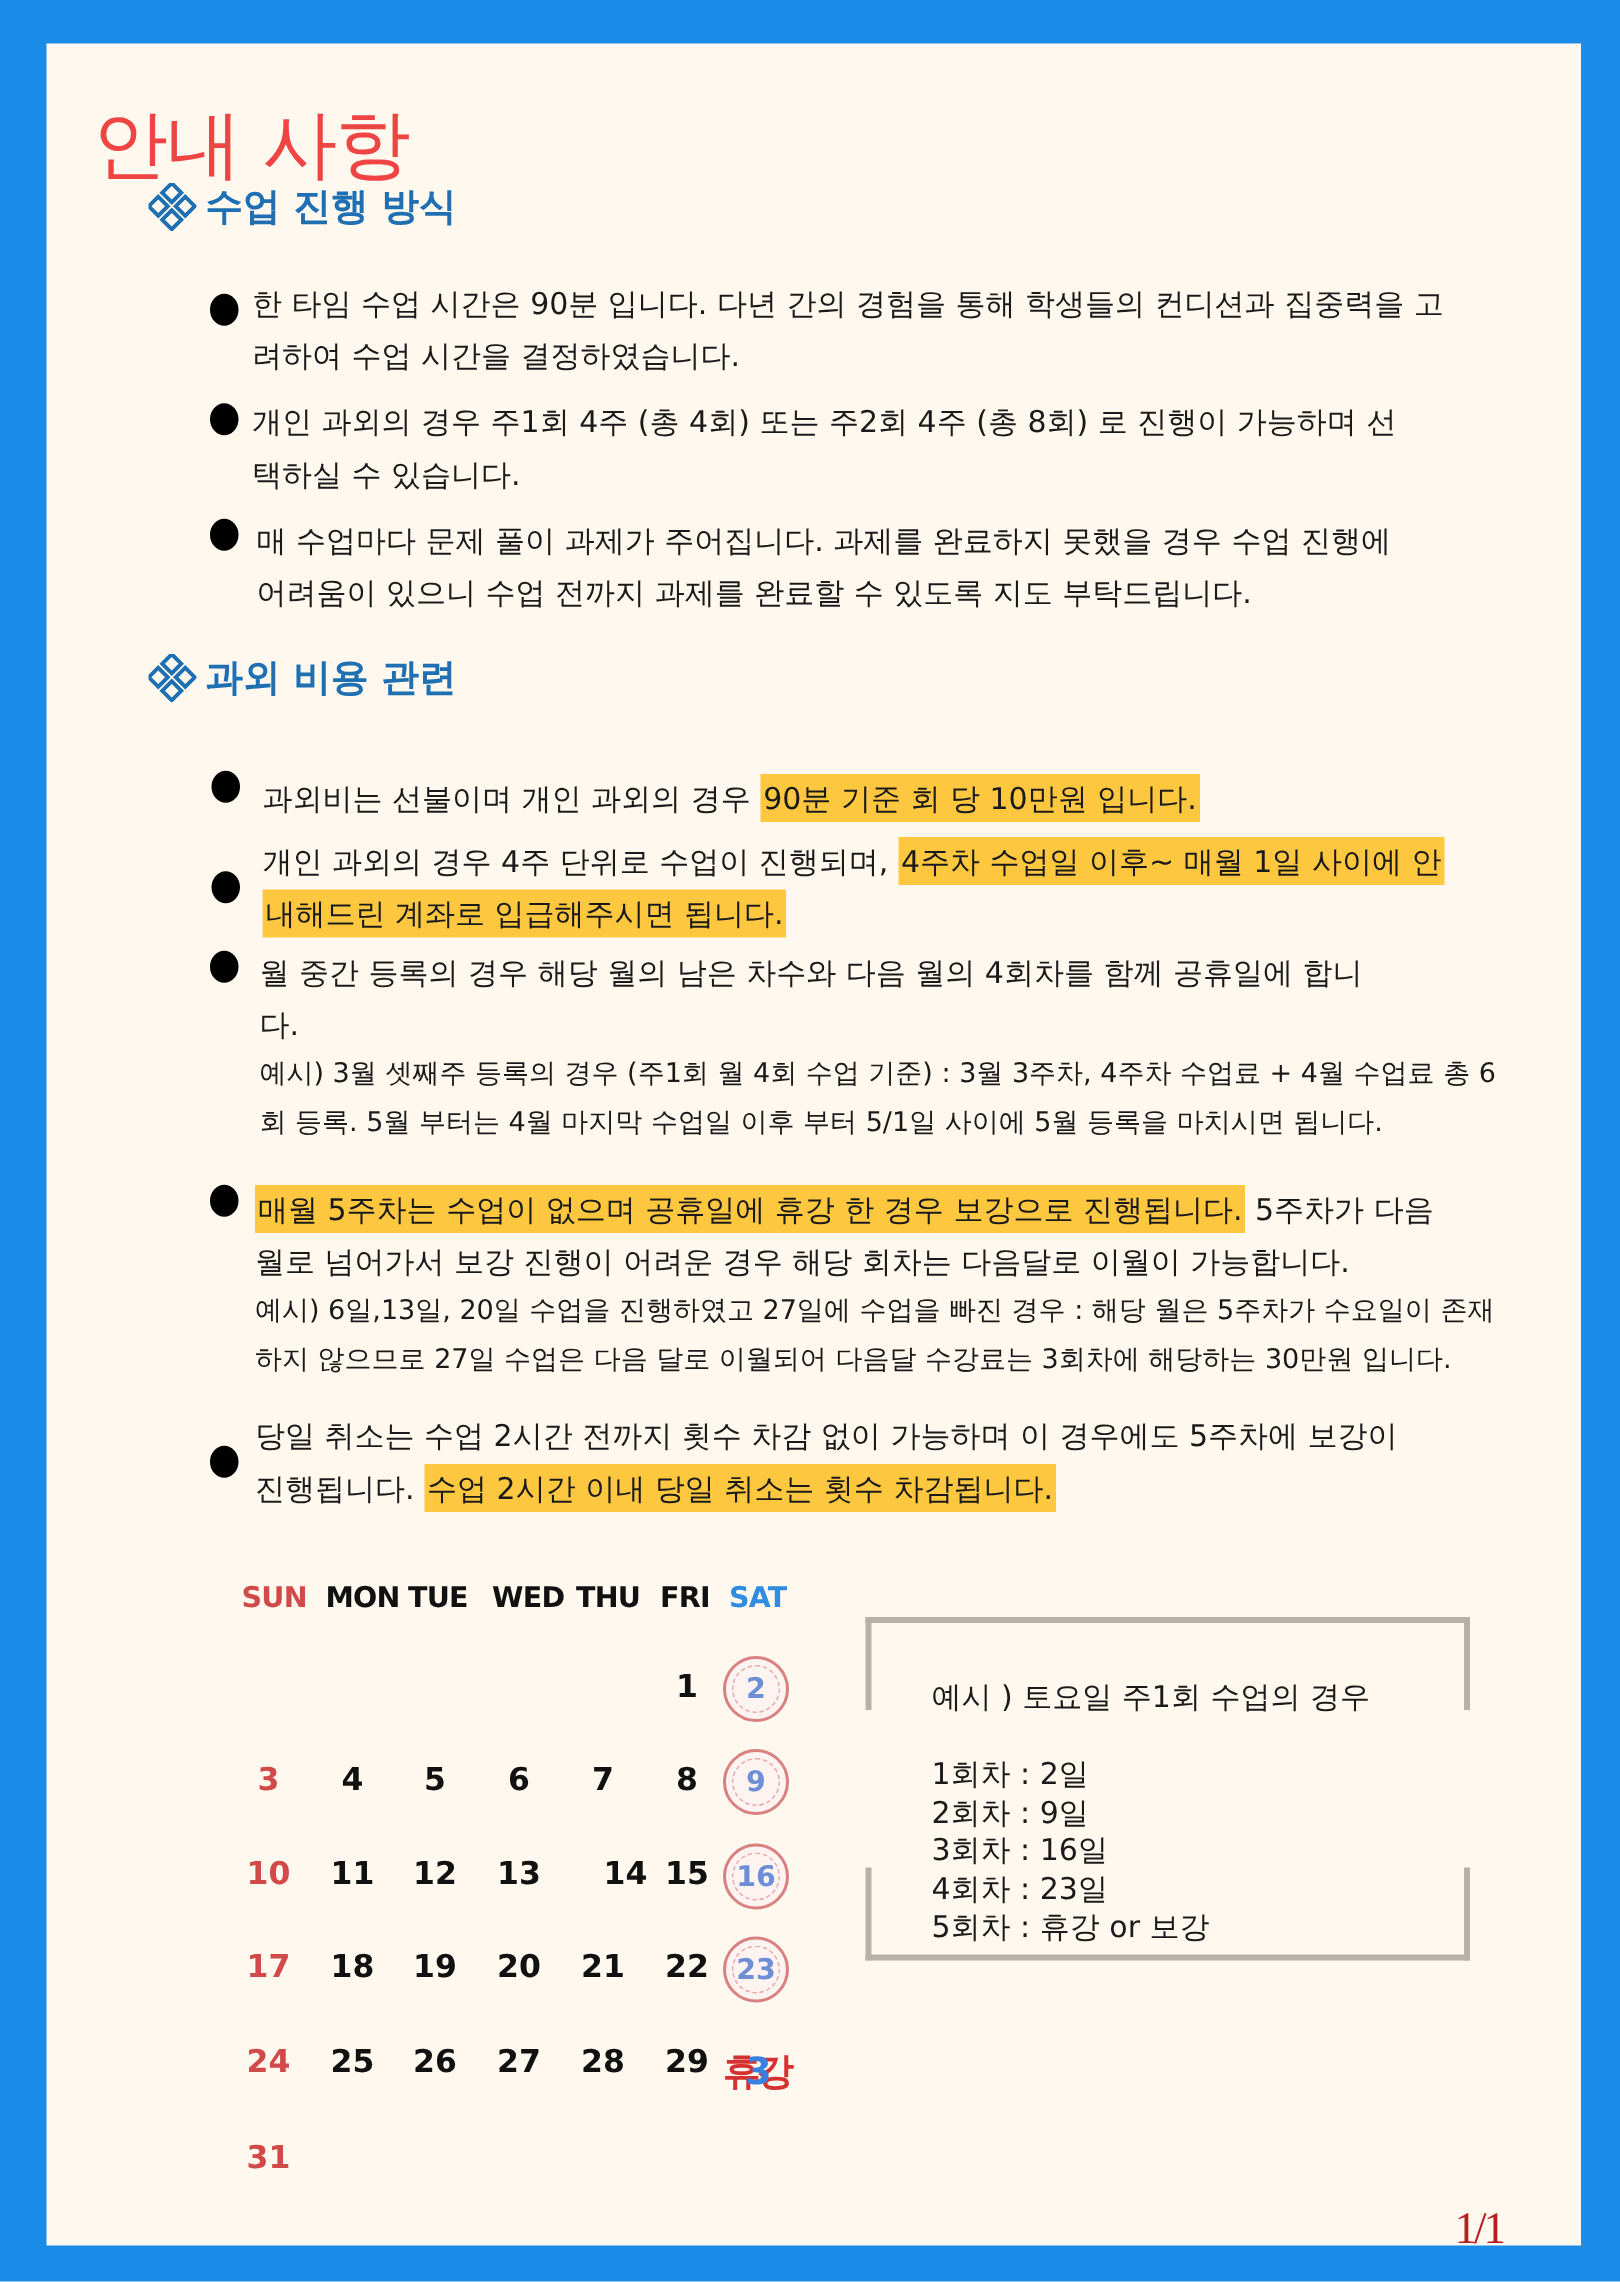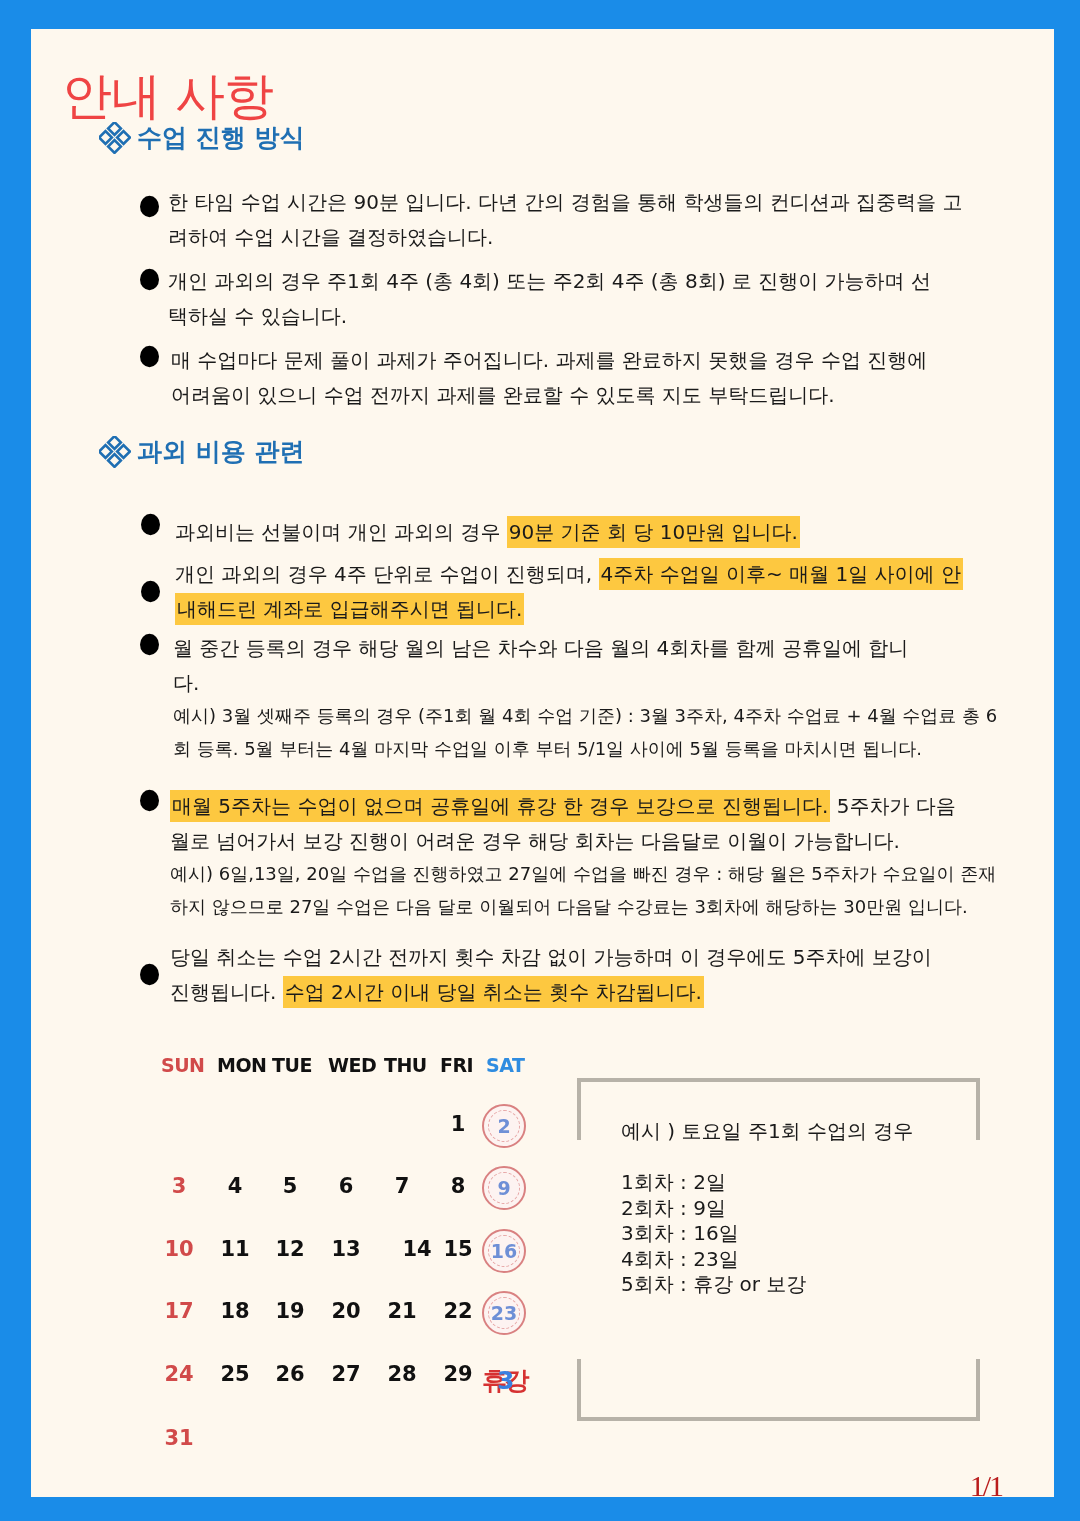--- a/index.html
+++ b/index.html
@@ -103,21 +103,21 @@
       font-size: 25px; font-weight: bold;
       color: #d63131;
       transform: translateX(-22px);
       white-space: nowrap;
     }
     .holiday .num { color: #3a80e0; margin: 0 -10px; position: relative; z-index: 1; }
     
     .example-box {
       position: absolute;
       left: 577px; top: 1078px;
-      width: 403px; height: 343px;
+      width: 403px; height: 229px;
     }
     .bracket-top {
       position: absolute; left: 0; top: 0; right: 0; height: 58px;
       border: 4px solid #b7b2a8; border-bottom: none;
     }
     .bracket-bottom {
       position: absolute; left: 0; bottom: 0; right: 0; height: 58px;
       border: 4px solid #b7b2a8; border-top: none;
     }
     .example-title {

